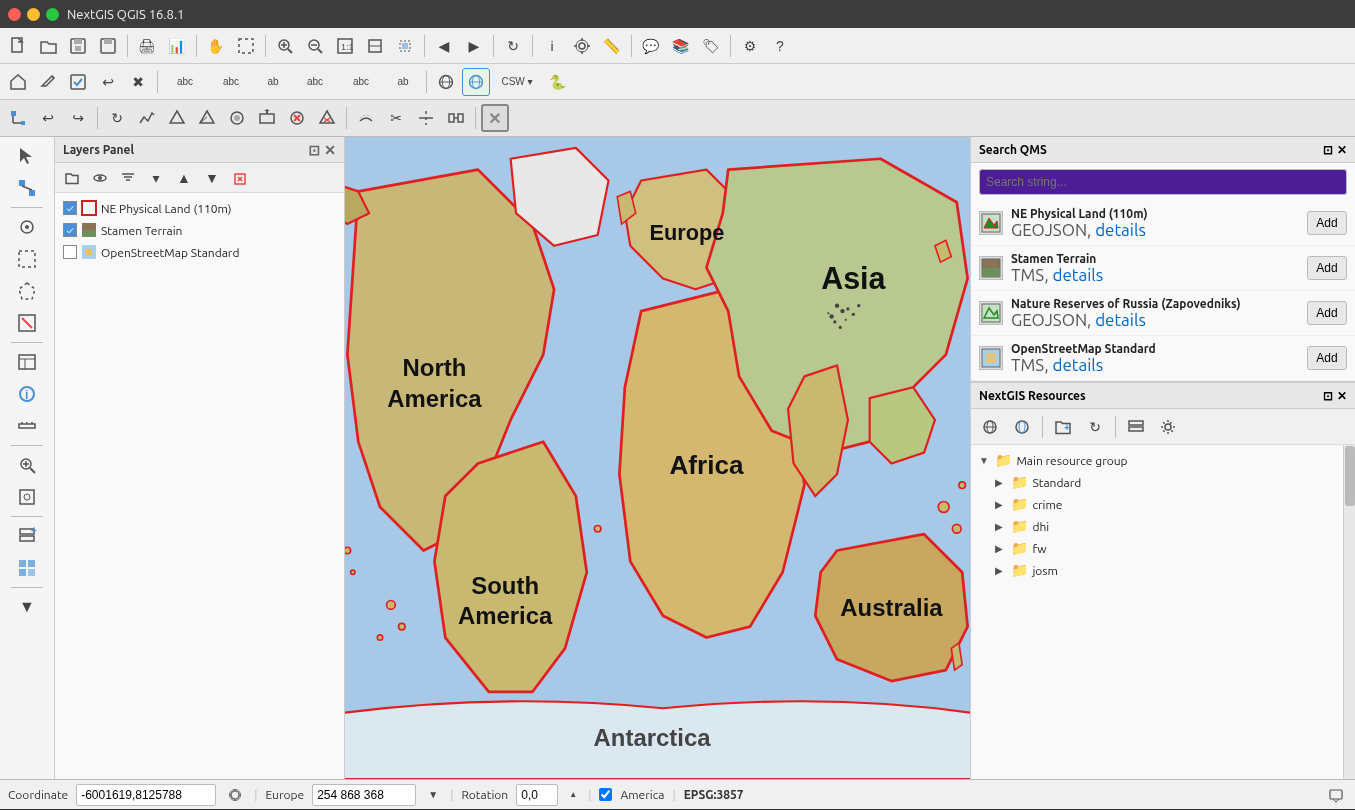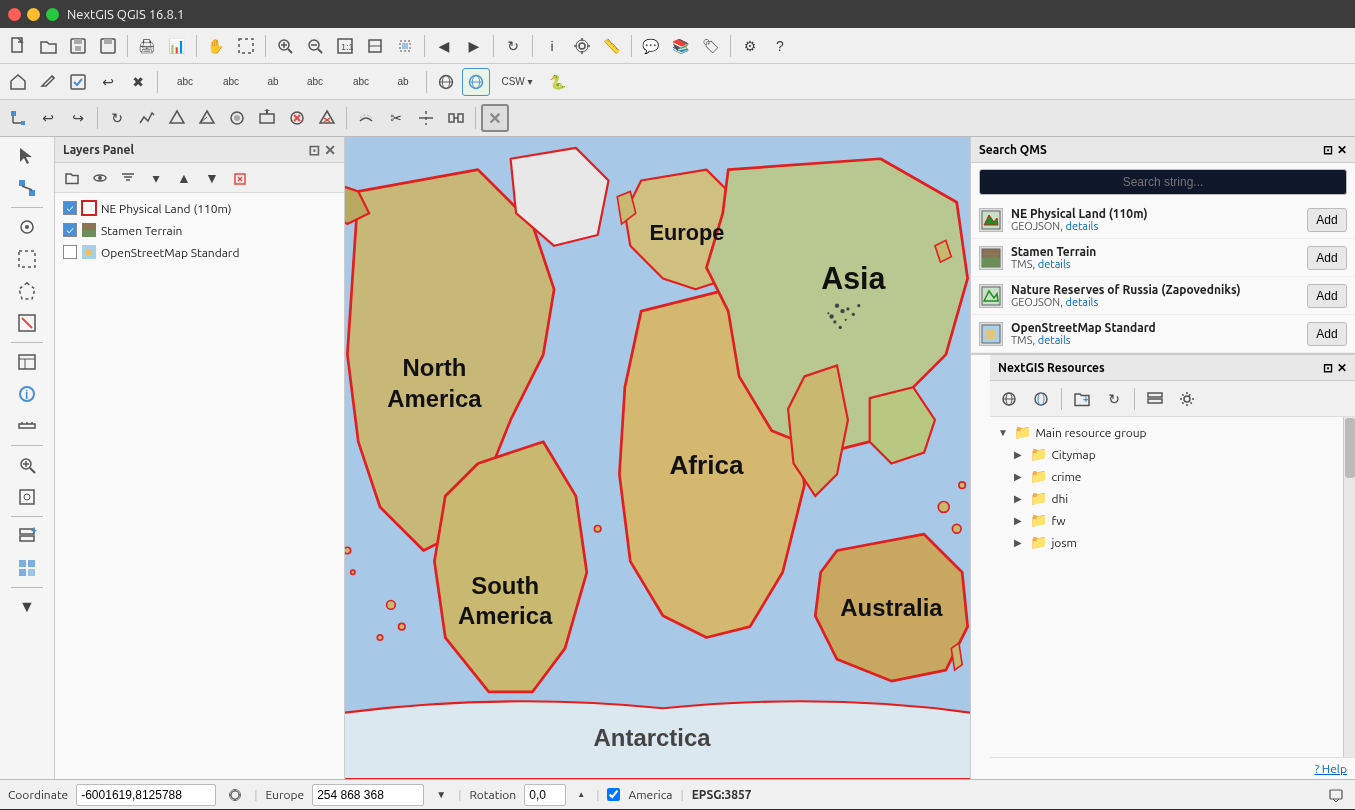--- a/index.html
+++ b/index.html
@@ -175,23 +175,22 @@
     #search-input-container {
       padding: 6px 8px;
     }
     #search-input {
       width: 100%;
       height: 26px;
       border: 1px solid #bbb;
       border-radius: 3px;
       padding: 0 6px;
       font-size: 12px;
-      background: #0f172a;
+      background: #4c1d95;
       color: #888;
-      text-align: center;
     }
     .last-used-label {
       padding: 4px 8px;
       font-size: 12px;
       color: #555;
       font-weight: bold;
     }
     .qms-item {
       display: flex;
       align-items: center;
@@ -202,39 +201,38 @@
     .qms-icon {
       width: 24px; height: 24px;
       flex-shrink: 0;
       background: #ddd;
       border: 1px solid #bbb;
       display: flex; align-items: center; justify-content: center;
       font-size: 10px;
     }
     .qms-info { flex: 1; }
     .qms-name { font-size: 12px; font-weight: bold; color: #222; }
-    .qms-meta { font-size: 11px; color: #555; }
+    .qms-meta { font-size: 17px; color: #555; }
     .qms-meta a { color: #0066cc; text-decoration: none; }
     .add-btn {
       width: 40px; height: 24px;
       background: #e8e8e8;
       border: 1px solid #bbb;
       border-radius: 3px;
       font-size: 12px;
       cursor: pointer;
       display: flex; align-items: center; justify-content: center;
     }
 
     
     #nextgis-resources {
       flex: 1;
       display: flex;
       flex-direction: column;
       overflow: hidden;
-      padding-left: 19px;
     }
     .ngis-header {
       height: 26px;
       background: #e8e8e8;
       border-bottom: 1px solid #ccc;
       display: flex;
       align-items: center;
       padding: 0 8px;
       font-weight: bold;
       font-size: 12px;
@@ -906,21 +904,21 @@
         <div class="ngis-tree">
 
           <div class="tree-item">
             <span class="tree-arrow">▼</span>
             <span class="tree-folder">📁</span>
             <span class="tree-label">Main resource group</span>
           </div>
           <div class="tree-item indent1">
             <span class="tree-arrow">▶</span>
             <span class="tree-folder">📁</span>
-            <span class="tree-label">Citymap</span>
+            <span class="tree-label">Standard</span>
           </div>
           <div class="tree-item indent1">
             <span class="tree-arrow">▶</span>
             <span class="tree-folder">📁</span>
             <span class="tree-label">crime</span>
           </div>
           <div class="tree-item indent1">
             <span class="tree-arrow">▶</span>
             <span class="tree-folder">📁</span>
             <span class="tree-label">dhi</span>
@@ -934,43 +932,40 @@
             <span class="tree-arrow">▶</span>
             <span class="tree-folder">📁</span>
             <span class="tree-label">josm</span>
           </div>
         </div>
         <div class="scrollbar-track">
           <div class="scrollbar-thumb"></div>
         </div>
       </div>
 
-      <div style="padding:4px 8px; border-top:1px solid #ddd; text-align:right;">
-        <a href="#" style="font-size:12px; color:#0066cc;">? Help</a>
-      </div>
     </div>
   </div>
 </div>
 
 <div id="statusbar">
   <span>Coordinate</span>
   <input type="text" class="status-input" style="width: 140px;" value="-6001619,8125788">
   <button class="tb-btn" style="width:22px;height:22px;">
     <svg width="14" height="14" viewBox="0 0 14 14">
         <circle cx="7" cy="7" r="4" fill="none" stroke="#555" stroke-width="1.2"></circle>
         <circle cx="7" cy="7" r="5.5" fill="none" stroke="#555" stroke-width="0.8"></circle>
         <line x1="7" y1="1" x2="7" y2="3" stroke="#555" stroke-width="1.2"></line>
         <line x1="7" y1="11" x2="7" y2="13" stroke="#555" stroke-width="1.2"></line>
         <line x1="1" y1="7" x2="3" y2="7" stroke="#555" stroke-width="1.2"></line>
         <line x1="11" y1="7" x2="13" y2="7" stroke="#555" stroke-width="1.2"></line>
       </svg>
   </button>
   <span class="status-sep">|</span>
   <span>Europe</span>
-  <input type="text" class="status-input" style="width: 112px;" value="254 868 368">
+  <input type="text" class="status-input" style="width: 104px;" value="254 868 368">
   <button class="tb-btn" style="width:18px;height:22px;font-size:10px;">▼</button>
   <span class="status-sep">|</span>
   <span>Rotation</span>
   <input type="text" class="status-input" style="width: 42px;" value="0,0">
   <button class="tb-btn" style="width:14px;height:11px;font-size:8px;padding:0;">▲</button>
   <span class="status-sep">|</span>
   <input type="checkbox" id="render-check" checked="" style="">
   <label for="render-check">America</label>
   <span class="status-sep">|</span>
   <span style="font-weight:bold;">EPSG:3857</span>

